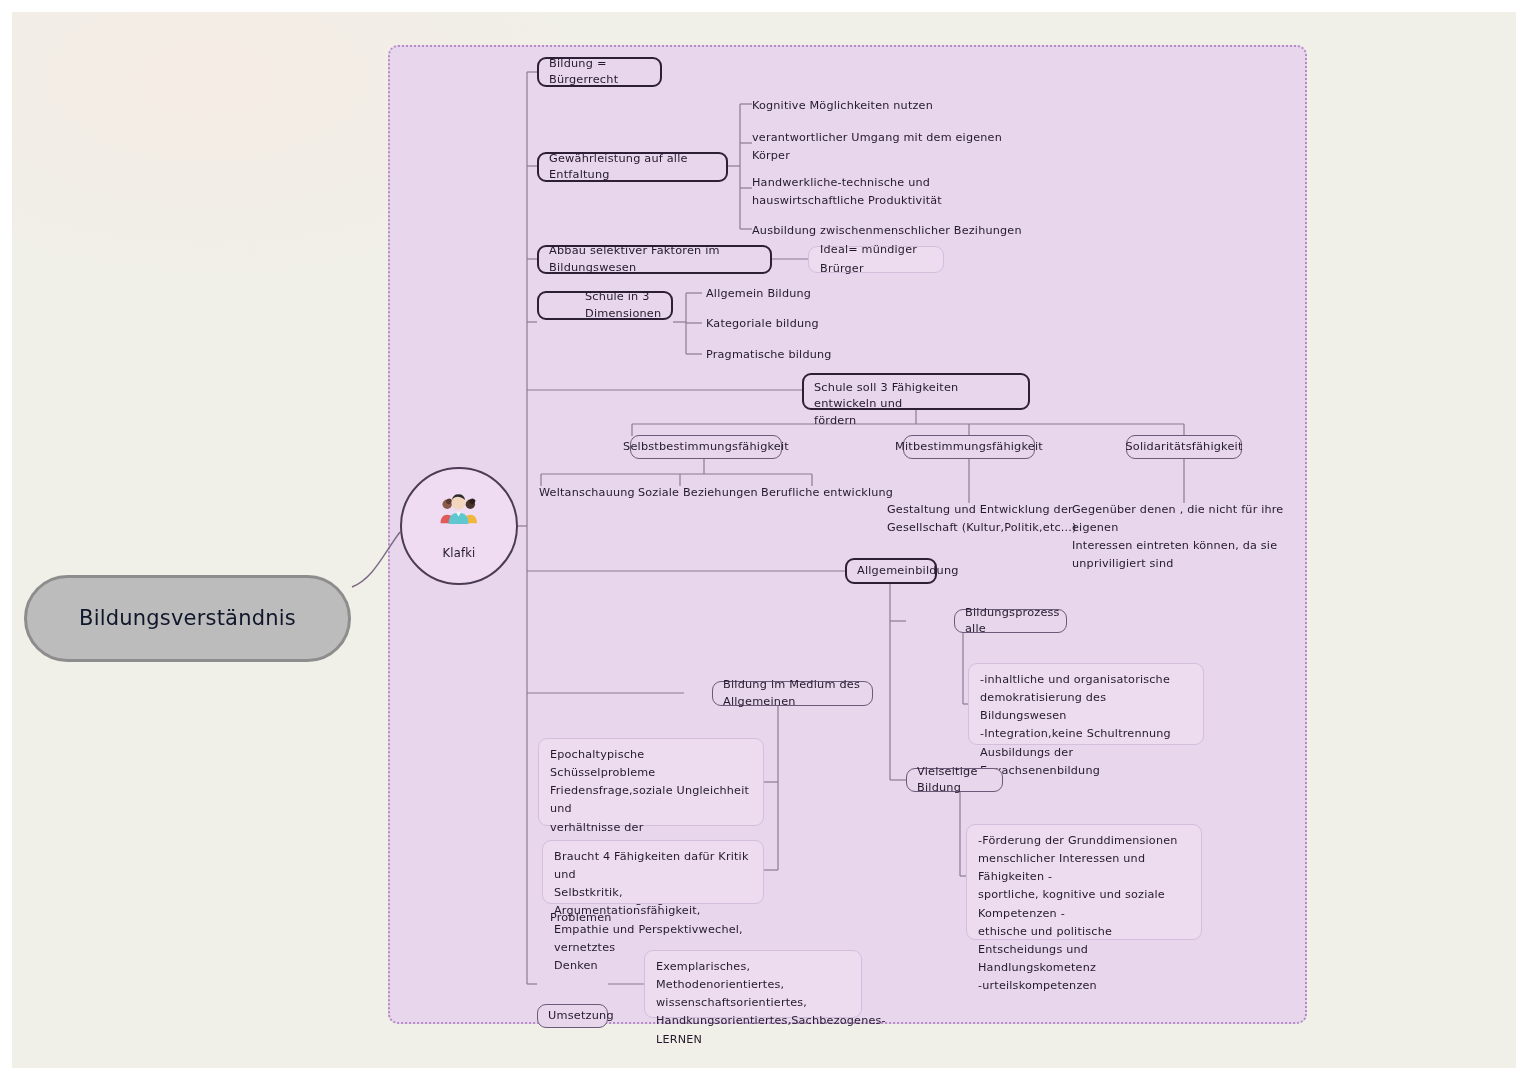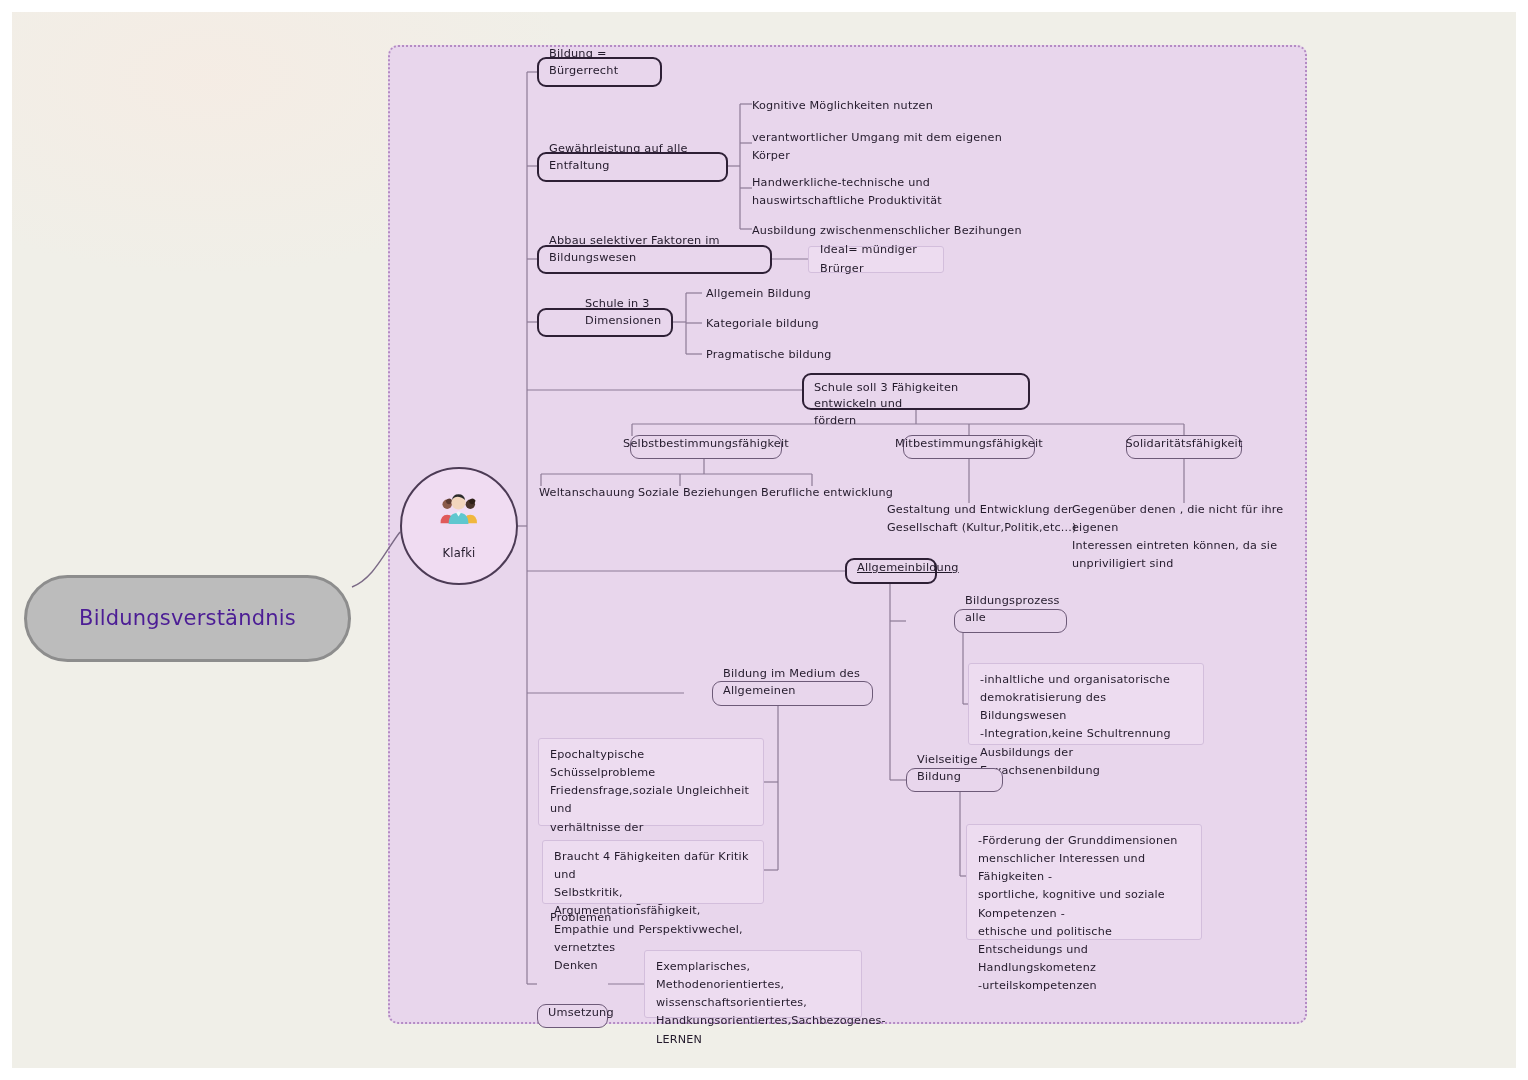--- a/index.html
+++ b/index.html
@@ -71,21 +71,21 @@
     width: 327px;
     height: 87px;
     background: #bcbcbc;
     border: 3px solid #8d8d8d;
     border-radius: 44px;
     display: flex;
     align-items: center;
     justify-content: center;
     text-align: center;
     font-size: 21px;
-    color: #4c1d95;
+    color: #0f172a;
     line-height: 1.35;
     padding: 0 26px;
   }
 
   
   .hub-node {
     left: 388px;
     top: 455px;
     width: 118px;
     height: 118px;
@@ -103,30 +103,30 @@
 
   
   .box {
     border: 1.6px solid #6d5a78;
     background: #e8d6ec;
     border-radius: 9px;
     padding: 6px 10px;
     font-size: 11.3px;
     line-height: 1.45;
     display: flex;
-    align-items: flex-end;
+    align-items: center;
   }
   .box.strong { border-width: 2.6px; border-color: #2d1f35; }
   .box.two-line { align-items: flex-start; }
 
   
   .softbox {
     border: 1px solid #d3bedc;
     background: #eddcf0;
-    border-radius: 3px;
+    border-radius: 9px;
     padding: 7px 11px;
     font-size: 11.2px;
     line-height: 1.62;
   }
 
   
   .leaf {
     font-size: 11.2px;
     line-height: 1.62;
     color: #231a2b;
@@ -248,21 +248,21 @@
 Körper</div>
   <div class="node leaf ml" style="left:740px; top:210px; width:280px;">Ausbildung zwischenmenschlicher Bezihungen</div>
 
   <div class="node box strong" style="left:525px; top:233px; width:235px; height:29px;">
     <span>Abbau selektiver Faktoren im Bildungswesen</span>
   </div>
   <div class="node softbox" style="left:796px; top:234px; width:136px; height:27px; display:flex; align-items:center;">
     <span>Ideal= mündiger Brürger</span>
   </div>
 
-  <div class="node box strong" style="left:525px; top:296px; width:136px; height:29px;padding-left:46px;">
+  <div class="node box strong" style="left:525px; top:279px; width:136px; height:29px;padding-left:46px;">
     <span>Schule in 3 Dimensionen</span>
   </div>
   <div class="node leaf" style="left:694px; top:273px; width:180px;">Allgemein Bildung</div>
   <div class="node leaf" style="left:694px; top:303px; width:180px;">Kategoriale bildung</div>
   <div class="node leaf" style="left:694px; top:334px; width:180px;">Pragmatische bildung</div>
 
   <div class="node box strong two-line ml" style="left:790px; top:361px; width:228px; height:37px; padding-top:5px;">Schule soll 3 Fähigkeiten entwickeln und
 fördern</div>
 
   <div class="node box" style="left:618px; top:423px; width:152px; height:24px; justify-content:center;">
@@ -278,21 +278,21 @@
   <div class="node leaf ml" style="left:875px; top:489px; width:230px;">Gestaltung und Entwicklung der
 Gesellschaft (Kultur,Politik,etc...)</div>
 
   <div class="node box" style="left:1114px; top:423px; width:116px; height:24px; justify-content:center;">
     <span>Solidaritätsfähigkeit</span>
   </div>
   <div class="node leaf ml" style="left:1060px; top:489px; width:260px;">Gegenüber denen , die nicht für ihre eigenen
 Interessen eintreten können, da sie
 unpriviligiert sind</div>
 
-  <div class="node box strong" style="left:833px; top:546px; width:92px; height:26px;text-decoration:underline;">
+  <div class="node box strong" style="left:833px; top:546px; width:92px; height:26px;">
     <span>Allgemeinbildung</span>
   </div>
 
   <div class="node box" style="left:894px; top:597px; width:113px; height:24px;margin-left:48px;">
     <span>Bildungsprozess alle</span>
   </div>
   <div class="node softbox ml" style="left:956px; top:651px; width:236px; height:82px;">-inhaltliche und organisatorische
 demokratisierung des
 Bildungswesen
 -Integration,keine Schultrennung

